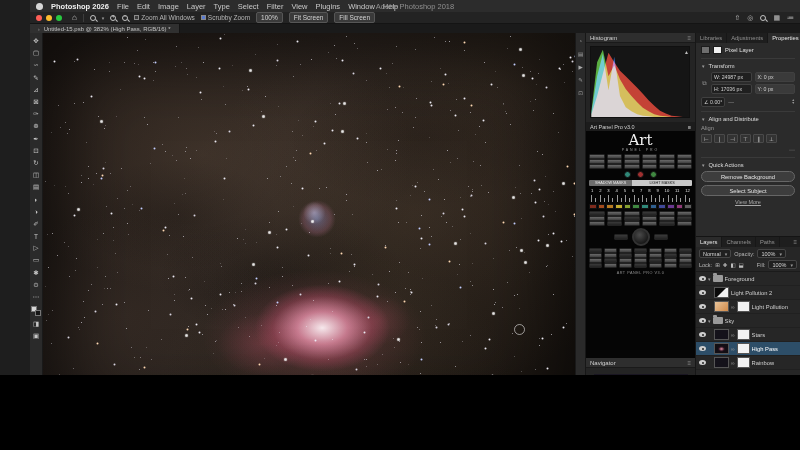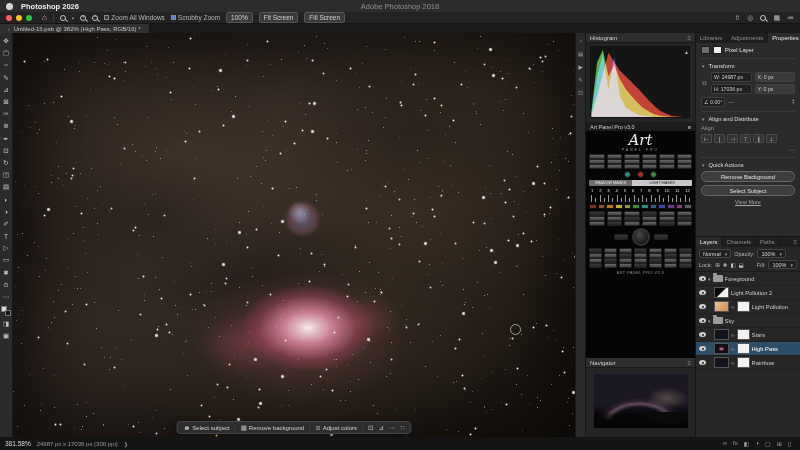--- a/index.html
+++ b/index.html
@@ -1,20 +1,20 @@
 <!DOCTYPE html>
 <html><head>
 <meta charset="utf-8">
 <style>
   * { margin:0; padding:0; box-sizing:border-box; }
   html,body { background:#000; }
   #app {
-    width:800px; height:450px; position:relative; overflow:hidden;
+    width:800px; height:375px; position:relative; overflow:hidden;
     font-family:"Liberation Sans", sans-serif; background:#1e1e1e;
-    color:#ccc; -webkit-font-smoothing:antialiased;
+    color:#ccc;padding-left:30px; -webkit-font-smoothing:antialiased;
   }
   
   .titlebar { height:12px; background:#2c2c2c; display:flex; align-items:center;
     padding:0 6px; gap:8px; font-size:7.5px; color:#c9c9c9; position:relative; }
   .apple { width:7px; height:7px; border-radius:50% 50% 45% 45%; background:#d6d6d6; flex:0 0 auto; }
   .appname { font-weight:bold; color:#f0f0f0; }
   .menu-item { white-space:nowrap; }
   .win-title { position:absolute; left:50%; transform:translateX(-50%); color:#8f8f8f; }
   
   .optionsbar { height:12px; background:#232323; border-bottom:1px solid #141414;
@@ -86,21 +86,21 @@
   .phead .burger { color:#8d8d8d; font-size:6px; }
   
   .histo-body { background:#242424; padding:3px 4px 4px; position:relative; }
   .histo-chart { background:#151515; border:1px solid #101010; display:block; }
   .histo-warn { position:absolute; right:6px; top:6px; font-size:5px; color:#bdbdbd; }
   
   .artpanel { background:#050505; height:236px; display:flex; flex-direction:column; overflow:hidden; }
   .art-head { height:9px; background:#1c1c1c; display:flex; align-items:center; justify-content:space-between;
     padding:0 4px; font-size:5.5px; color:#cfcfcf; }
   .art-body { flex:1; padding:1px 3px; display:flex; flex-direction:column; gap:2px; overflow:hidden; }
-  .art-logo { text-align:center; color:#f2f2f2; font-family:"DejaVu Serif", serif; font-style:italic;
+  .art-logo { text-align:center; color:#f2f2f2; font-family:"DejaVu Serif", serif; 
     font-size:15px; line-height:15px; margin-top:1px; }
   .art-logo-sub { text-align:center; color:#9a9a9a; font-size:3.5px; letter-spacing:2px; margin-top:-2px; }
   .art-row { display:flex; gap:2px; justify-content:center; }
   .art-btn { background:linear-gradient(#6a6a6a,#3f3f3f); border:1px solid #222; border-radius:1px;
     height:5px; flex:1 1 auto; }
   .art-btn.dark { background:linear-gradient(#3a3a3a,#222); }
   .art-circles { display:flex; gap:6px; justify-content:center; align-items:center; }
   .art-circle { width:7px; height:7px; border-radius:50%; border:1px solid #111; }
   .mask-bar { display:flex; height:6px; border-radius:1px; overflow:hidden; font-size:3.8px; }
   .mask-bar .sh { background:#6e6e6e; color:#e8e8e8; flex:0 0 42%; display:flex; align-items:center; justify-content:center; }
@@ -179,20 +179,33 @@
   .lyr-footer { margin-left:auto; display:flex; gap:6px; font-size:6px; color:#a5a5a5; padding-right:4px; }
 </style>
 </head>
 <body>
 
 <div id="app">
 
   <div class="titlebar">
     <span class="apple"></span>
     <span class="appname">Photoshop 2026</span>
+    <span id="menus" style="display:flex;gap:8px;">
+        <span class="menu-item">File</span>
+        <span class="menu-item">Edit</span>
+        <span class="menu-item">Image</span>
+        <span class="menu-item">Layer</span>
+        <span class="menu-item">Type</span>
+        <span class="menu-item">Select</span>
+        <span class="menu-item">Filter</span>
+        <span class="menu-item">View</span>
+        <span class="menu-item">Plugins</span>
+        <span class="menu-item">Window</span>
+        <span class="menu-item">Help</span>
+      </span>
     <span class="win-title">Adobe Photoshop 2018</span>
   </div>
 
   <div class="optionsbar">
     <span class="lights">
       <span class="light" style="background:#ff5f57"></span>
       <span class="light" style="background:#febc2e"></span>
       <span class="light" style="background:#28c840"></span>
     </span>
     <span style="font-size:8px;color:#c2c2c2;">⌂</span>

